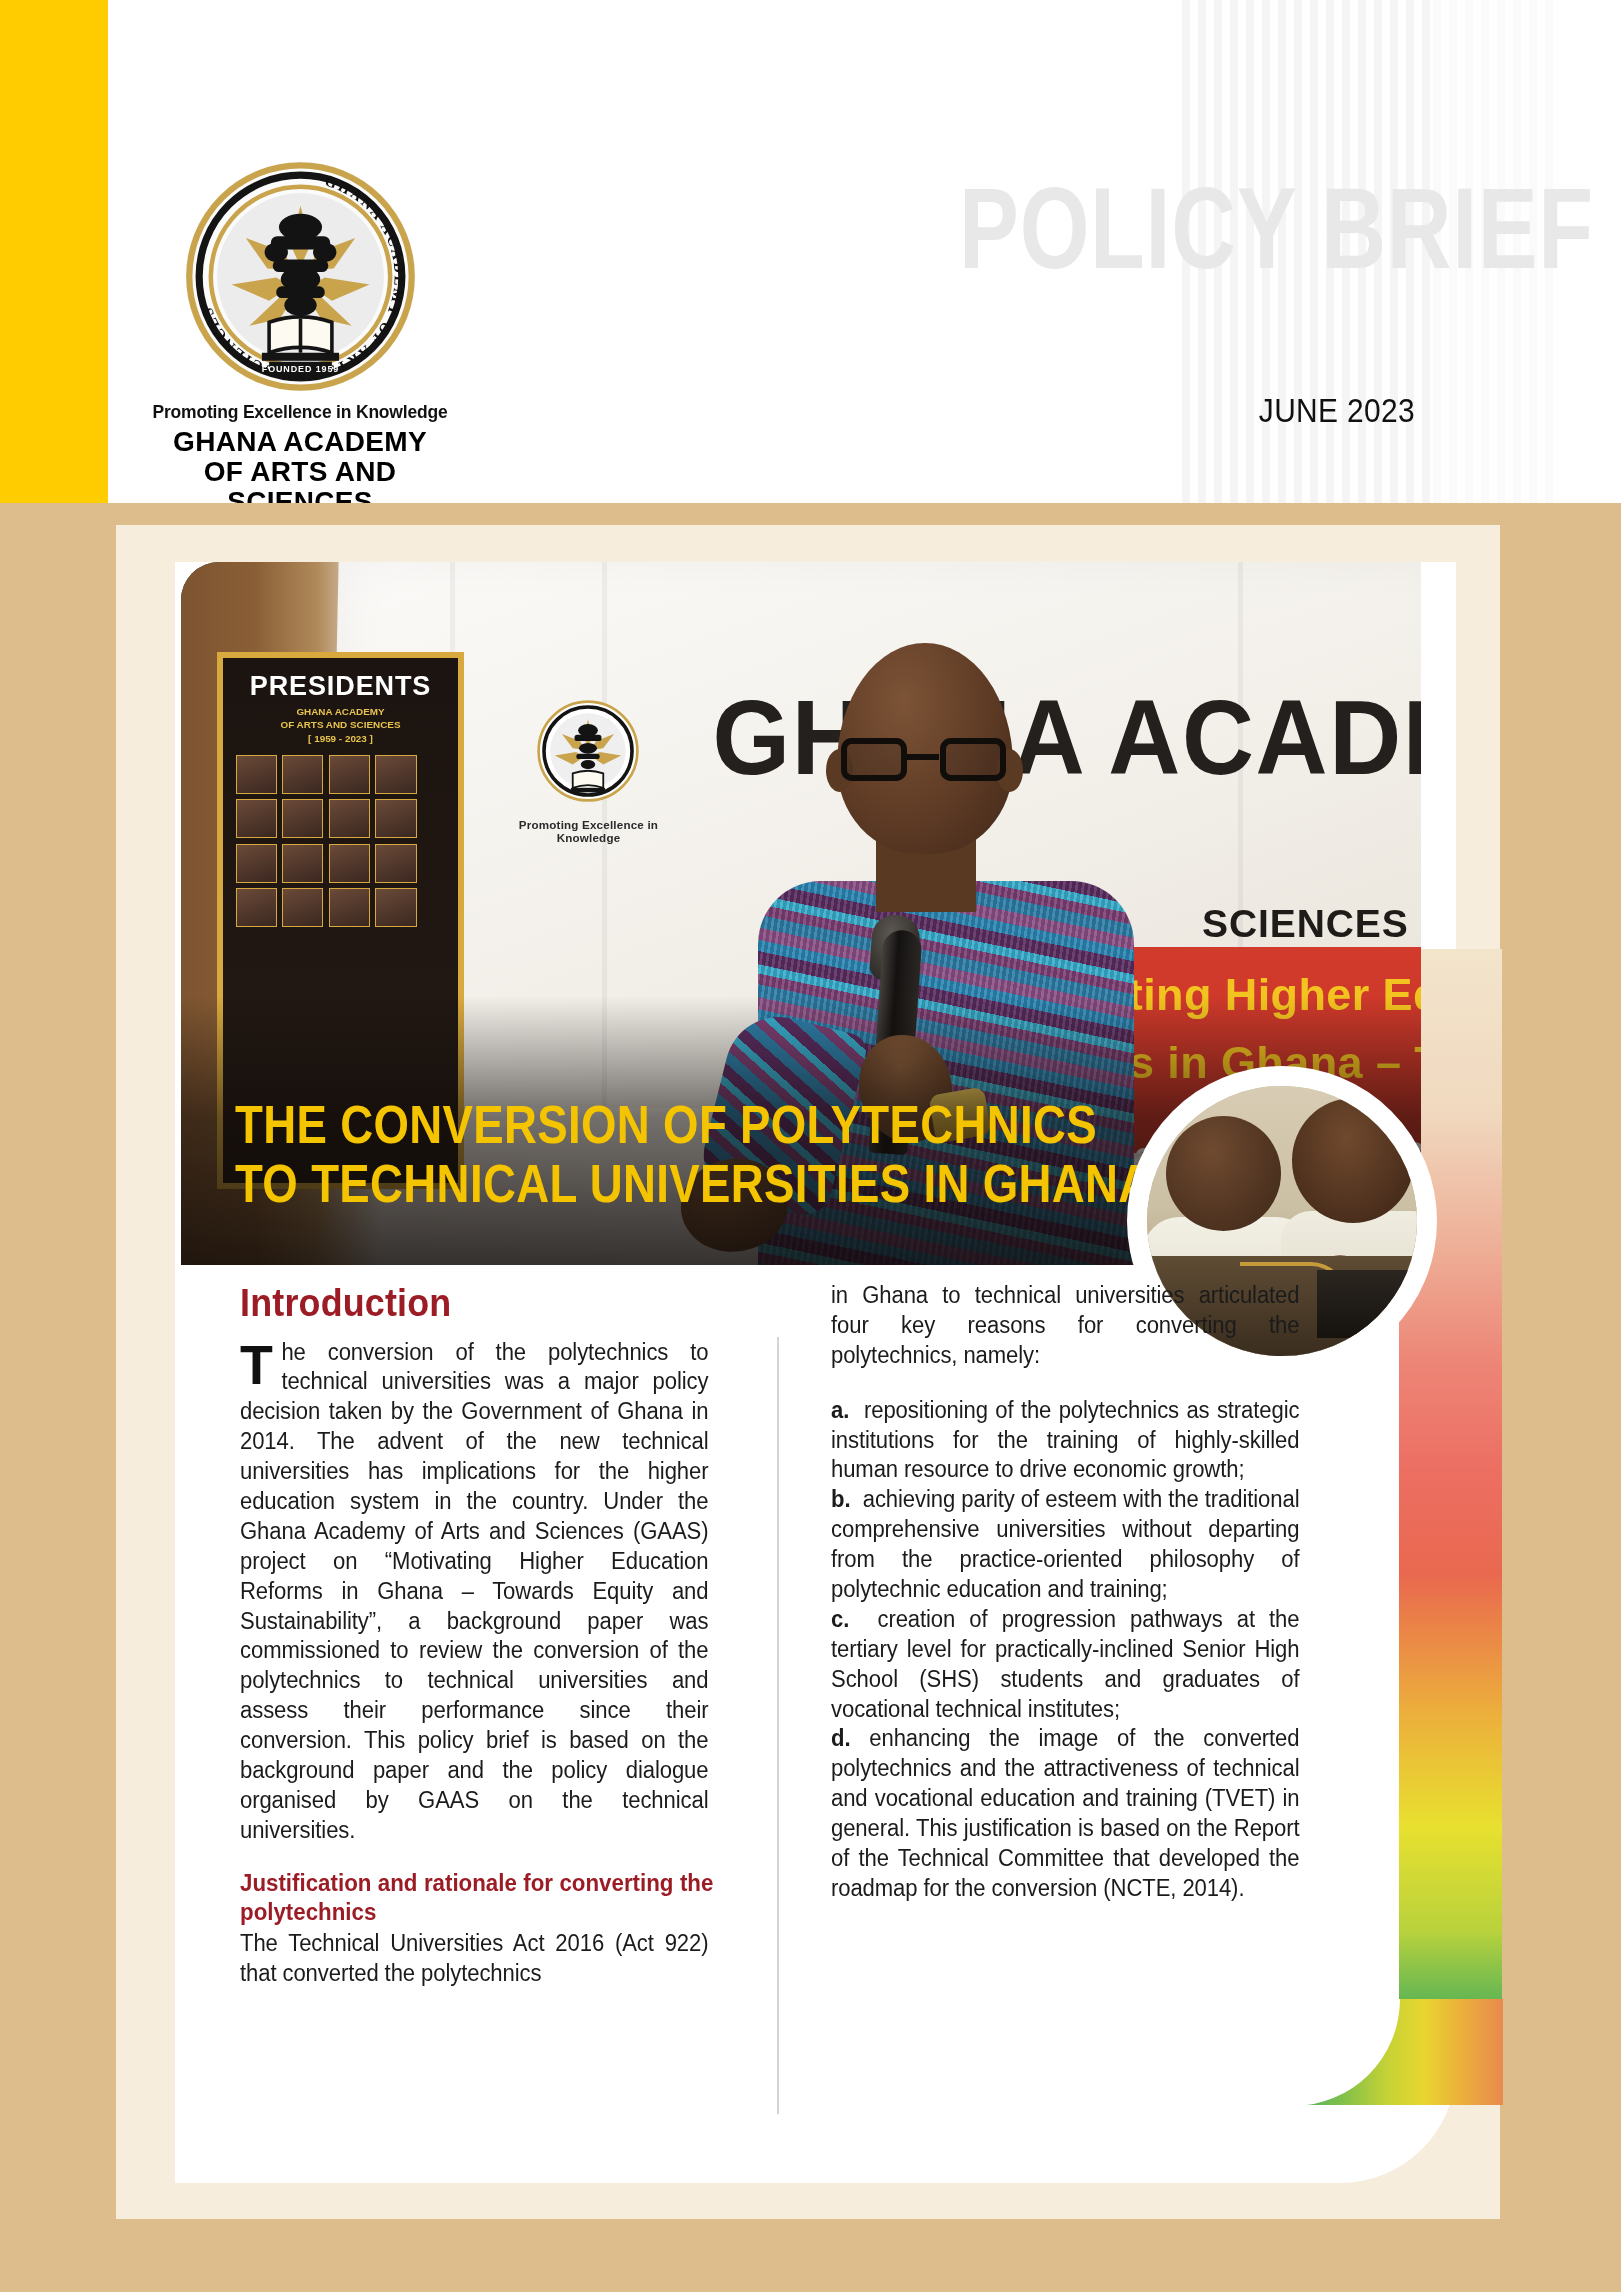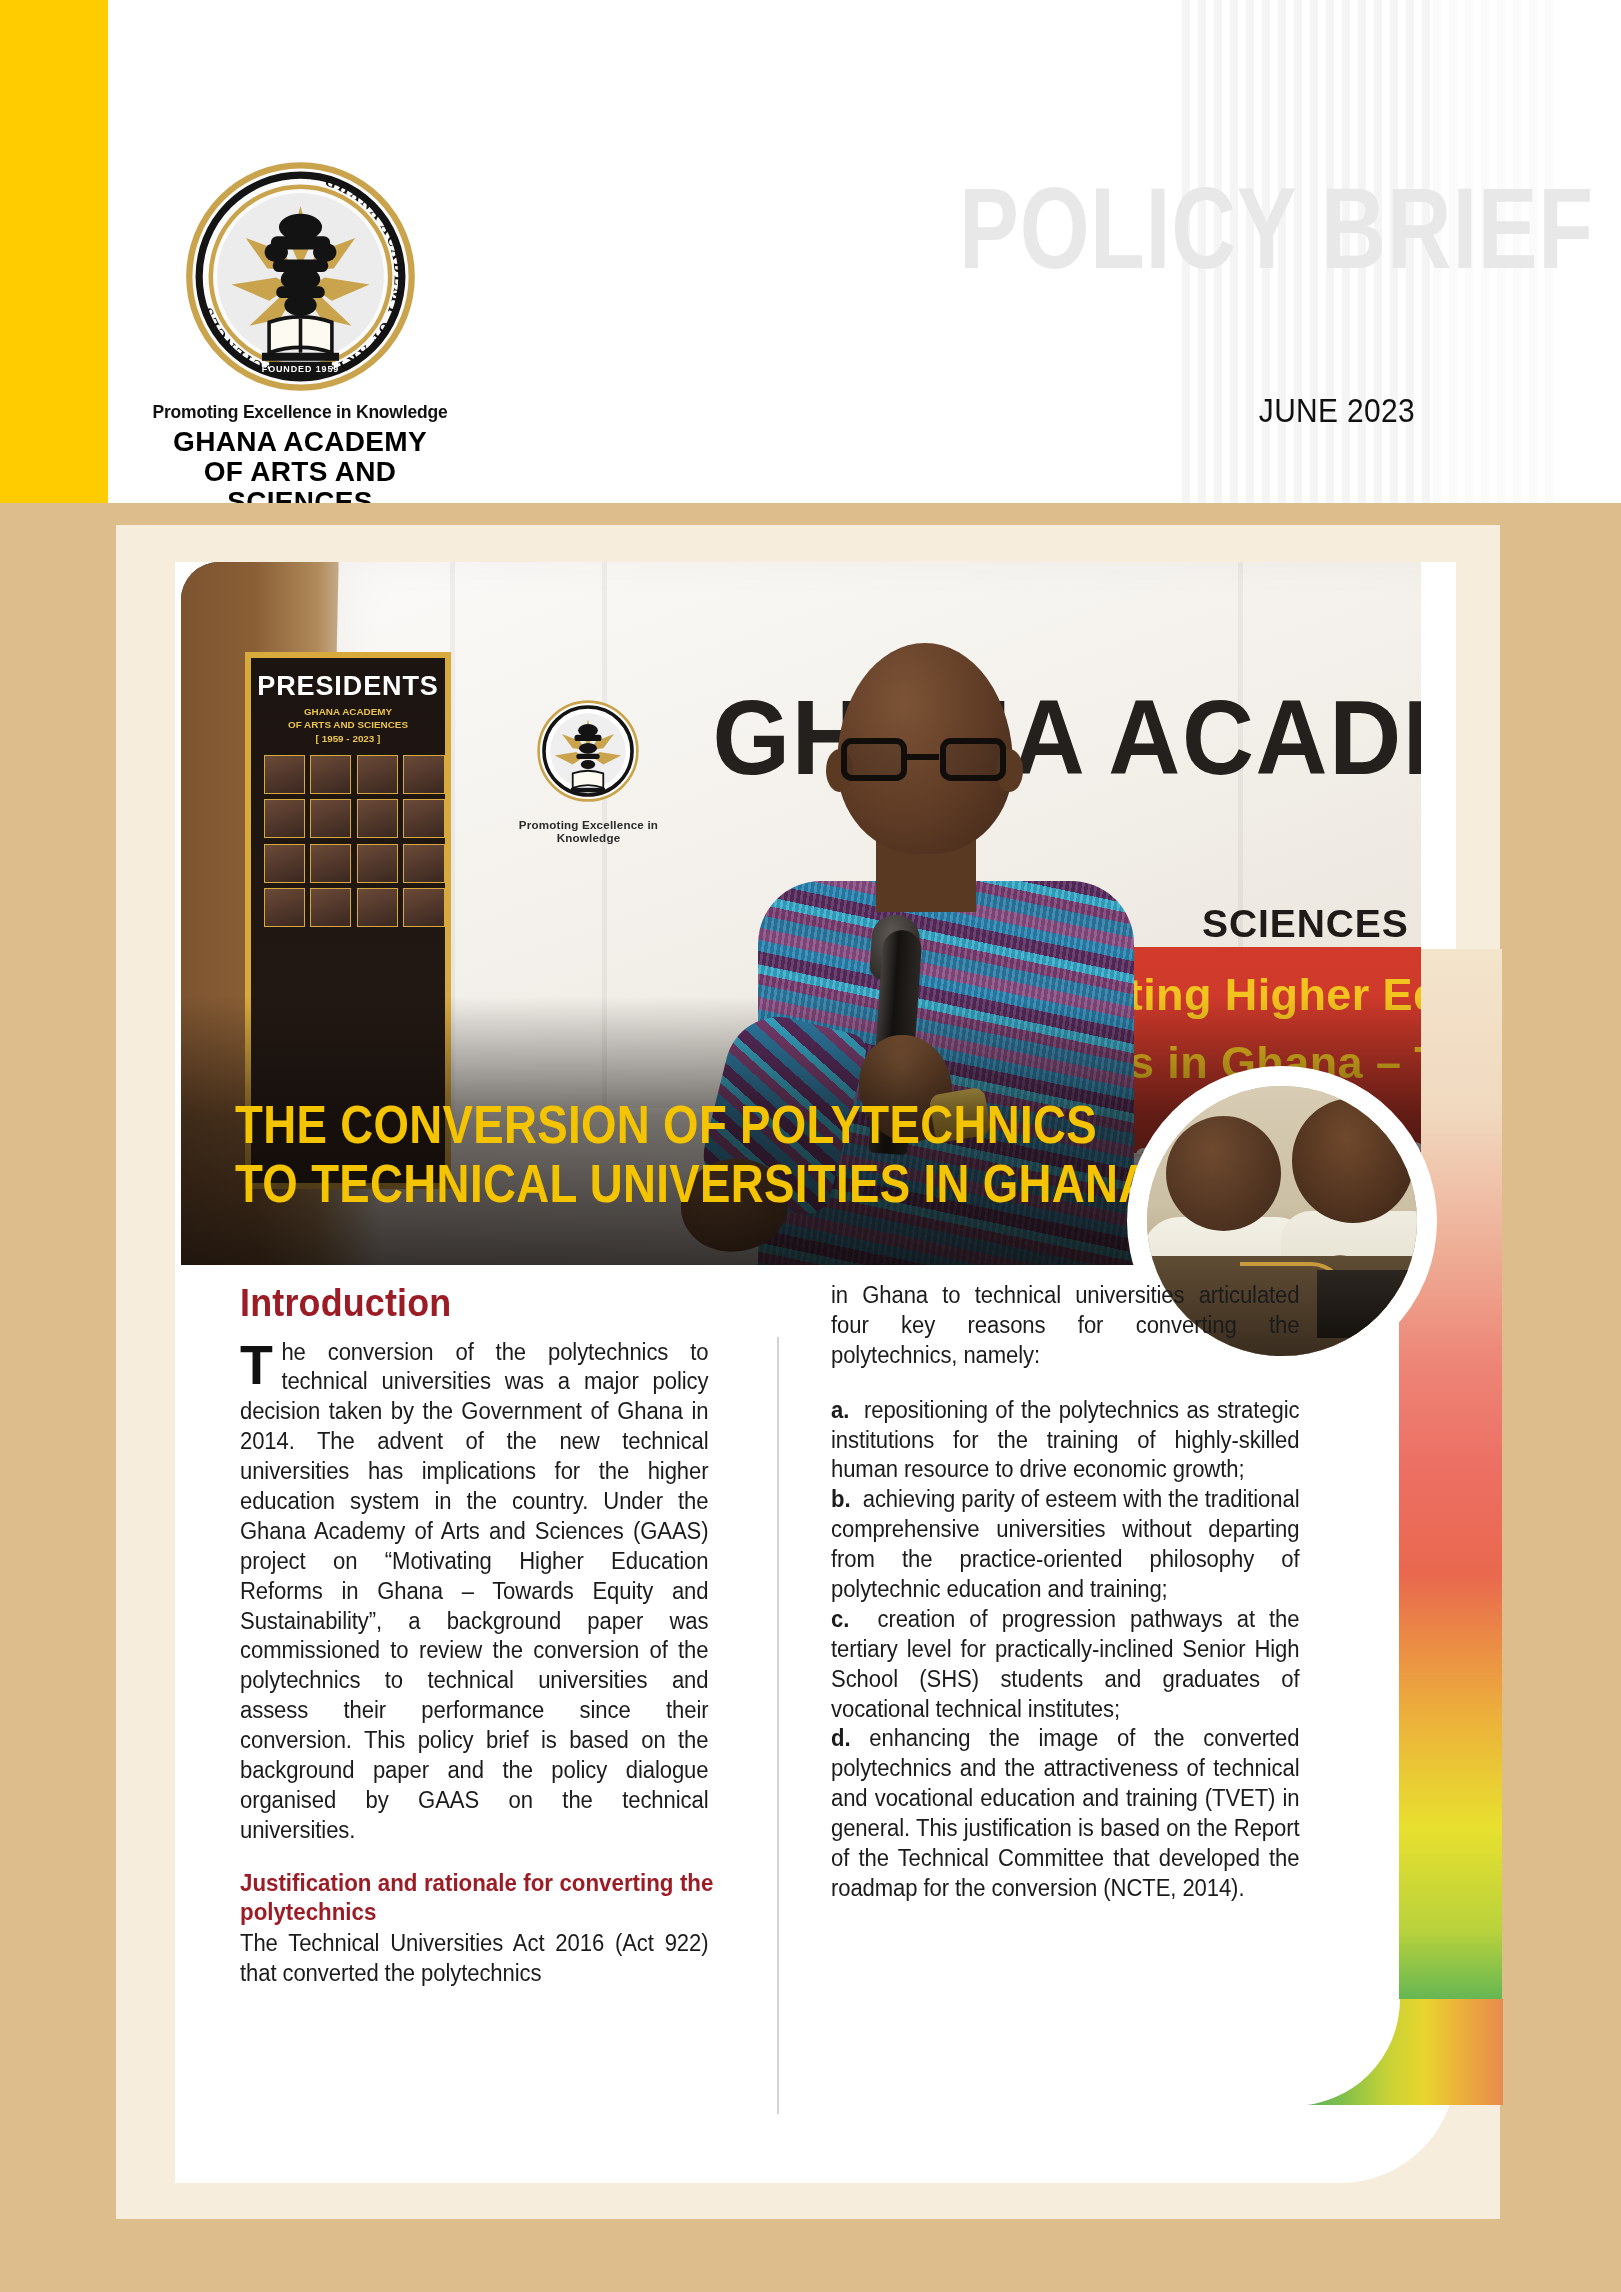--- a/index.html
+++ b/index.html
@@ -190,22 +190,22 @@
     width: 1128px; height: 555px;
     background: linear-gradient(160deg, #fbfaf8 0%, #f2efe9 55%, #e7e1d7 100%);
     transform: skewX(-1.2deg);
     box-shadow: inset 0 0 54px rgba(0,0,0,.05);
   }
   .banner-fold {
     position: absolute; top: 0; width: 5.4px; height: 555px;
     background: rgba(0,0,0,.045);
   }
   .poster-left {
-    position: absolute; left: 64px; top: 90px;
-    width: 206px; height: 537px;
+    position: absolute; left: 36px; top: 90px;
+    width: 247px; height: 537px;
     background: linear-gradient(#1c1410, #241a14);
     border: 6.3px solid #d8a93c;
   }
   .poster-title {
     position: absolute; left: 0; top: 12.5px; width: 100%;
     text-align: center; color: #ffffff;
     font-size: 27px; font-weight: bold; letter-spacing: 0.9px;
   }
   .poster-sub {
     position: absolute; left: 0; top: 47px; width: 100%;

